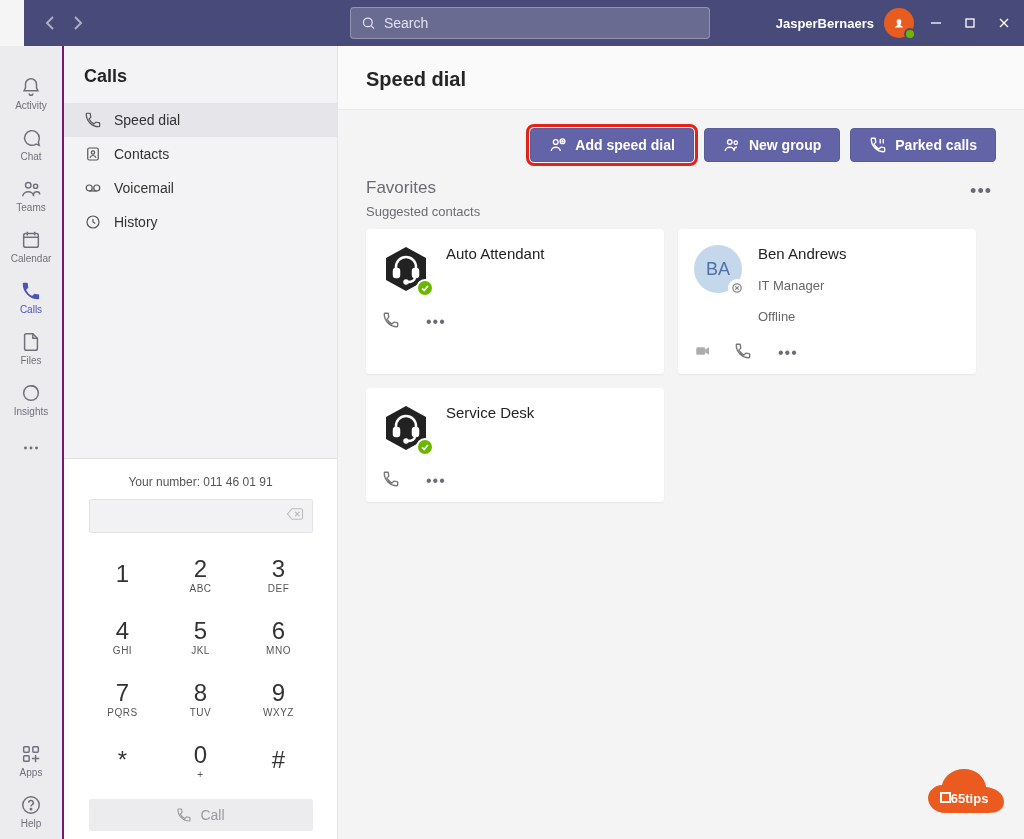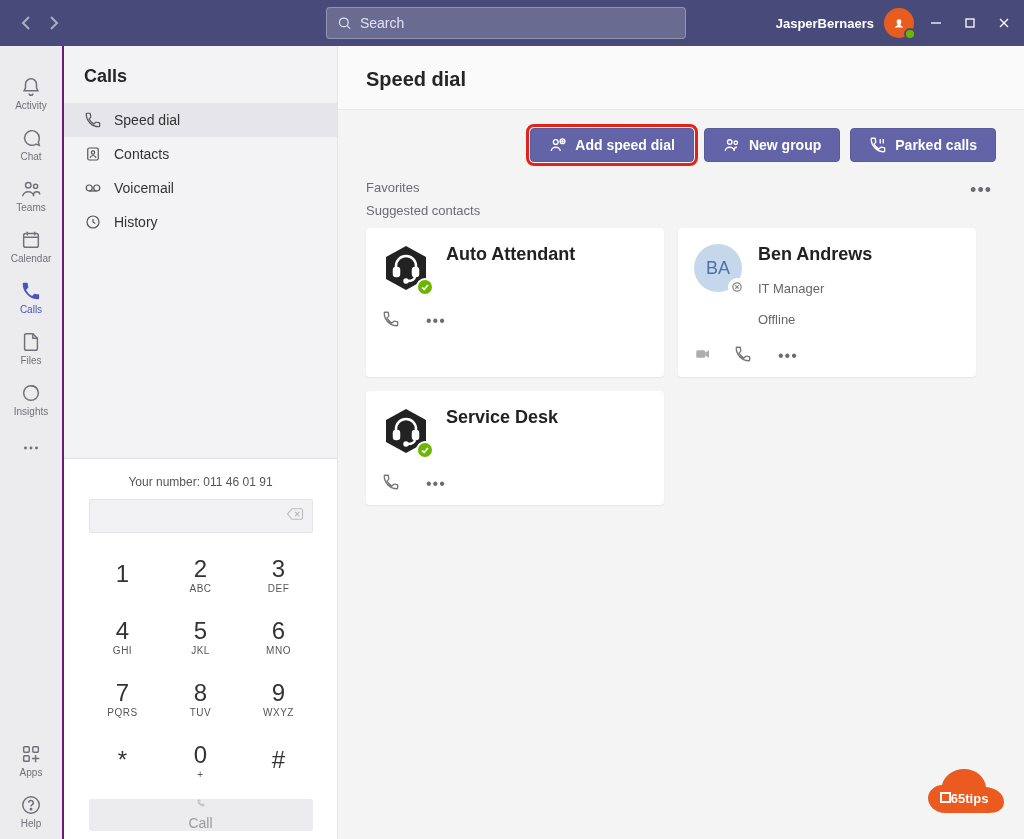--- a/index.html
+++ b/index.html
@@ -1,19 +1,19 @@
 <!DOCTYPE html>
 <html><head>
 <meta charset="utf-8">
 <style>
   * { box-sizing: border-box; margin: 0; padding: 0; font-family: "Segoe UI", Arial, sans-serif; }
   body { width: 1024px; height: 839px; background: #f5f5f5; overflow: hidden; position: relative; }
 
   
-  .titlebar { height: 46px; background: #484b79; display: flex; align-items: center; padding: 0 8px; color: #fff; }
+  .titlebar { height: 46px; background: #484b79; display: flex; align-items: center; padding: 0 8px; color: #fff; margin-left: 24px; }
   .nav-arrows { display: flex; gap: 4px; margin-left: 6px; }
   .nav-btn { width: 24px; height: 24px; display:flex; align-items:center; justify-content:center; opacity:.55; cursor:pointer; }
   .search-wrap { margin-left: 260px; width: 360px; height: 32px; background: rgba(255,255,255,.18); border:1px solid rgba(255,255,255,.28); border-radius:4px; display:flex; align-items:center; padding:0 10px; gap:8px; }
   .search-wrap input { background:transparent; border:none; outline:none; color:#fff; font-size:14px; width:100%; }
   .search-wrap input::placeholder{ color:#e1e1f0; }
   .title-right { margin-left:auto; display:flex; align-items:center; gap:10px; }
   .username { font-size:13px; font-weight:600;text-align:center; }
   .avatar { width:30px; height:30px; border-radius:50%; background:#e85d1f; position:relative; display:flex; align-items:center; justify-content:center; }
   .avatar svg { width:18px; height:18px; }
   .status-dot { position:absolute; right:-2px; bottom:-2px; width:12px; height:12px; border-radius:50%; background:#6bb700; border:2px solid #484b79; }
@@ -40,43 +40,43 @@
 
   
   .dialer { margin-top:auto; background:#fff; padding:16px 10px 8px 10px; box-shadow: 0 -1px 0 #e1e1e4; }
   .dialer-number { text-align:center; font-size:12px; color:#555; margin-bottom:10px; }
   .dial-input { width:224px; height:34px; margin:0 auto 10px auto; background:#f2f2f4; border:1px solid #e4e4e6; border-radius:2px; display:flex; align-items:center; padding:0 8px; }
   .dial-input .bksp { margin-left:auto; opacity:.5; }
   .dialpad { display:grid; grid-template-columns: repeat(3, 1fr); width:234px; margin:0 auto; }
   .key { height:62px; display:flex; flex-direction:column; align-items:center; justify-content:center; cursor:pointer; }
   .key .d { font-size:24px; color:#333; font-weight:400; }
   .key .l { font-size:10px; color:#555; margin-top:0; letter-spacing:.5px; }
-  .call-btn { width:224px; height:32px; margin:8px auto 0 auto; background:#ececee; color:#9a9aa0; border-radius:2px; display:flex; align-items:center; justify-content:center; gap:8px; font-size:14px;flex-direction:column; }
+  .call-btn { width:224px; height:32px; margin:8px auto 0 auto; background:#ececee; color:#9a9aa0; border-radius:2px; display:flex; align-items:center; justify-content:center; gap:8px; font-size:14px; }
 
   
   .main { flex:1; background:#f4f4f5; display:flex; flex-direction:column; }
   .main-header { padding:22px 28px 18px 28px; background:#fafafb; border-bottom:1px solid #eaeaec; font-size:20px; font-weight:700; color:#252525; }
   .main-body { padding:18px 28px; }
   .actions { display:flex; justify-content:flex-end; gap:10px; margin-bottom:16px; }
   .pill-btn { height:34px; padding:0 18px; border-radius:4px; background:#6264a7; color:#fff; display:flex; align-items:center; gap:8px; font-size:14px; font-weight:600; cursor:pointer; border:1px solid #5a5c9a; }
   .pill-btn.highlight { outline:3px solid #e32318; outline-offset:1px;margin-left:39px; }
   .section-row { display:flex; align-items:center; justify-content:space-between; }
-  .section-label { font-size:13px; color:#6b6b73; margin-bottom:6px; }
+  .section-label { font-size:17px; color:#6b6b73; margin-bottom:6px; }
   .sub-label { font-size:13px; color:#6b6b73; margin-bottom:10px; }
   .dots { color:#6b6b73; font-size:18px; cursor:pointer; padding:2px 4px; letter-spacing:1px; }
 
   .cards { display:flex; flex-wrap:wrap; gap:14px; }
   .card { width:298px; background:#fff; border-radius:4px; padding:16px 16px 10px 16px; box-shadow:0 1px 2px rgba(0,0,0,.06); }
   .card-top { display:flex; gap:16px; }
   .hex { width:48px; height:48px; position:relative; display:flex; align-items:center; justify-content:center; }
   .hex svg { width:48px; height:48px; }
   .presence { position:absolute; right:-4px; bottom:-4px; width:18px; height:18px; border-radius:50%; background:#6bb700; border:2px solid #fff; display:flex; align-items:center; justify-content:center; }
   .presence.offline { background:#fff; border:2px solid #fff; }
   .presence svg { width:10px; height:10px; }
-  .card-title { font-weight:700; font-size:18px; color:#222; }
+  .card-title { font-weight:400; font-size:15px; color:#222; }
   .card-sub { font-size:13px; color:#666; margin-top:16px; }
   .circle-avatar { width:48px; height:48px; border-radius:50%; background:#c5d7ea; color:#5170a8; display:flex; align-items:center; justify-content:center; font-size:18px; font-weight:400; position:relative; }
   .card-actions { display:flex; gap:22px; margin-top:18px; color:#555; align-items:center; }
   .card-actions .icon { width:18px; height:18px; cursor:pointer; opacity:.8; }
 
   
   .wm { position:absolute; right:18px; bottom:18px; width:80px; height:54px; }
   .wm svg { width:80px; height:54px; }
 </style>
 </head>

